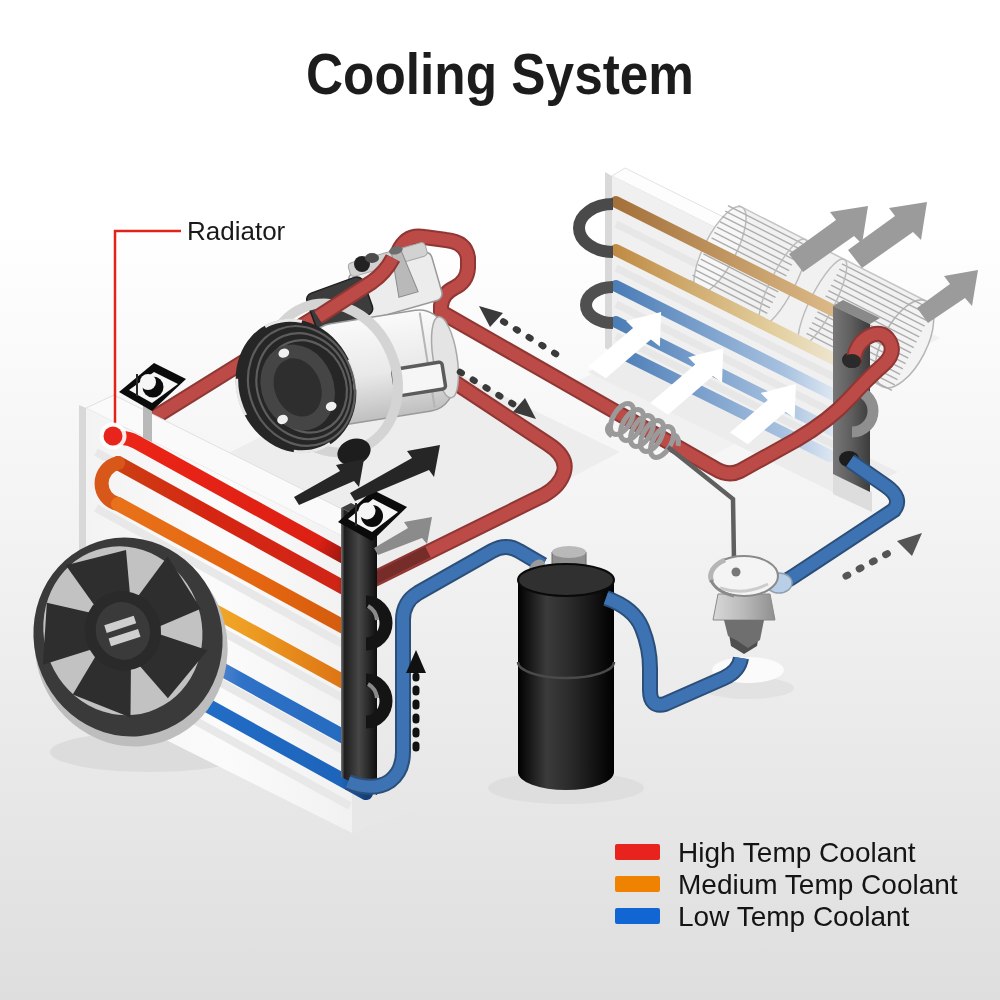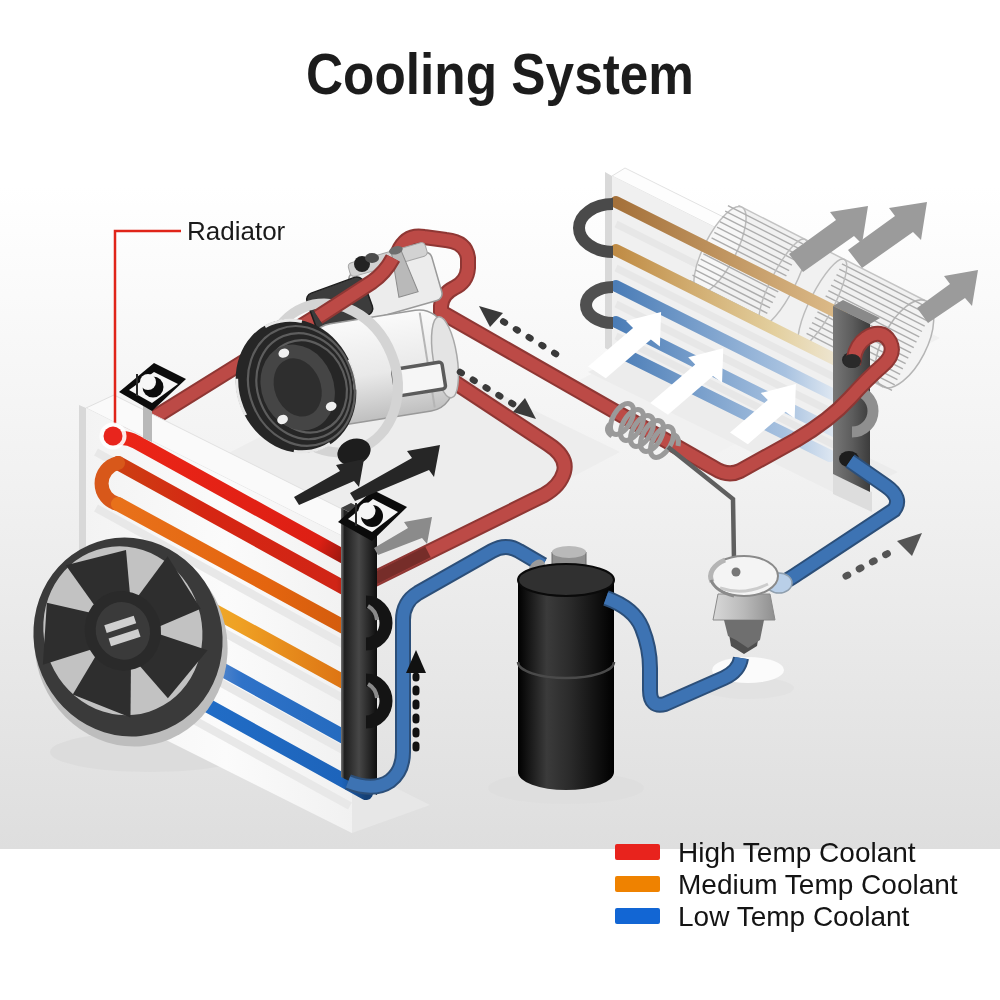--- a/index.html
+++ b/index.html
@@ -1,17 +1,17 @@
 <!DOCTYPE html>
 <html><head>
 <meta charset="utf-8">
 <style>
 html,body{margin:0;padding:0;}
 body{width:1000px;height:1000px;overflow:hidden;font-family:"Liberation Sans",sans-serif;}
-.stage{position:relative;width:1000px;height:849px;background:linear-gradient(180deg,#ffffff 0%,#ffffff 22%,#f2f2f2 55%,#dedede 100%);}
+.stage{position:relative;width:1000px;height:1000px;background:linear-gradient(180deg,#ffffff 0%,#ffffff 22%,#f2f2f2 55%,#dedede 100%);}
 svg{position:absolute;left:0;top:0;}
 </style>
 </head>
 <body>
 <div class="stage">
 <svg width="1000" height="1000" viewBox="0 0 1000 1000">
 <defs>
   <linearGradient id="p1g" gradientUnits="userSpaceOnUse" x1="111" y1="437" x2="368" y2="574">
     <stop offset="0" stop-color="#ec2517"></stop>
           <stop offset="0.8" stop-color="#dd1f14"></stop>

